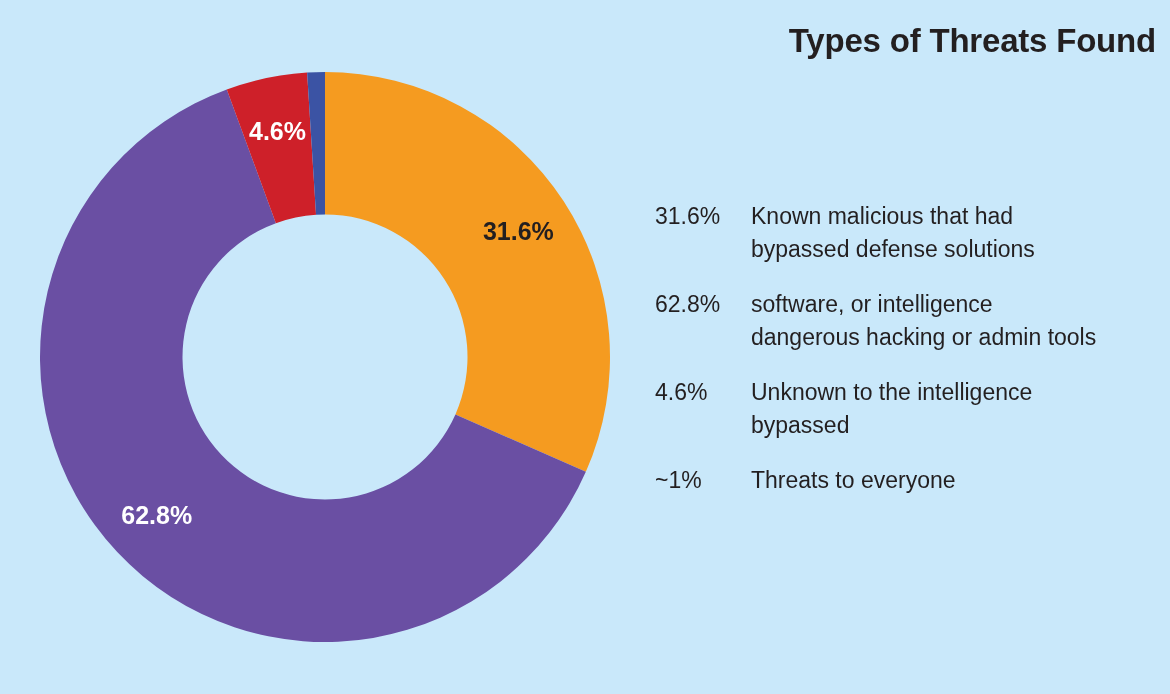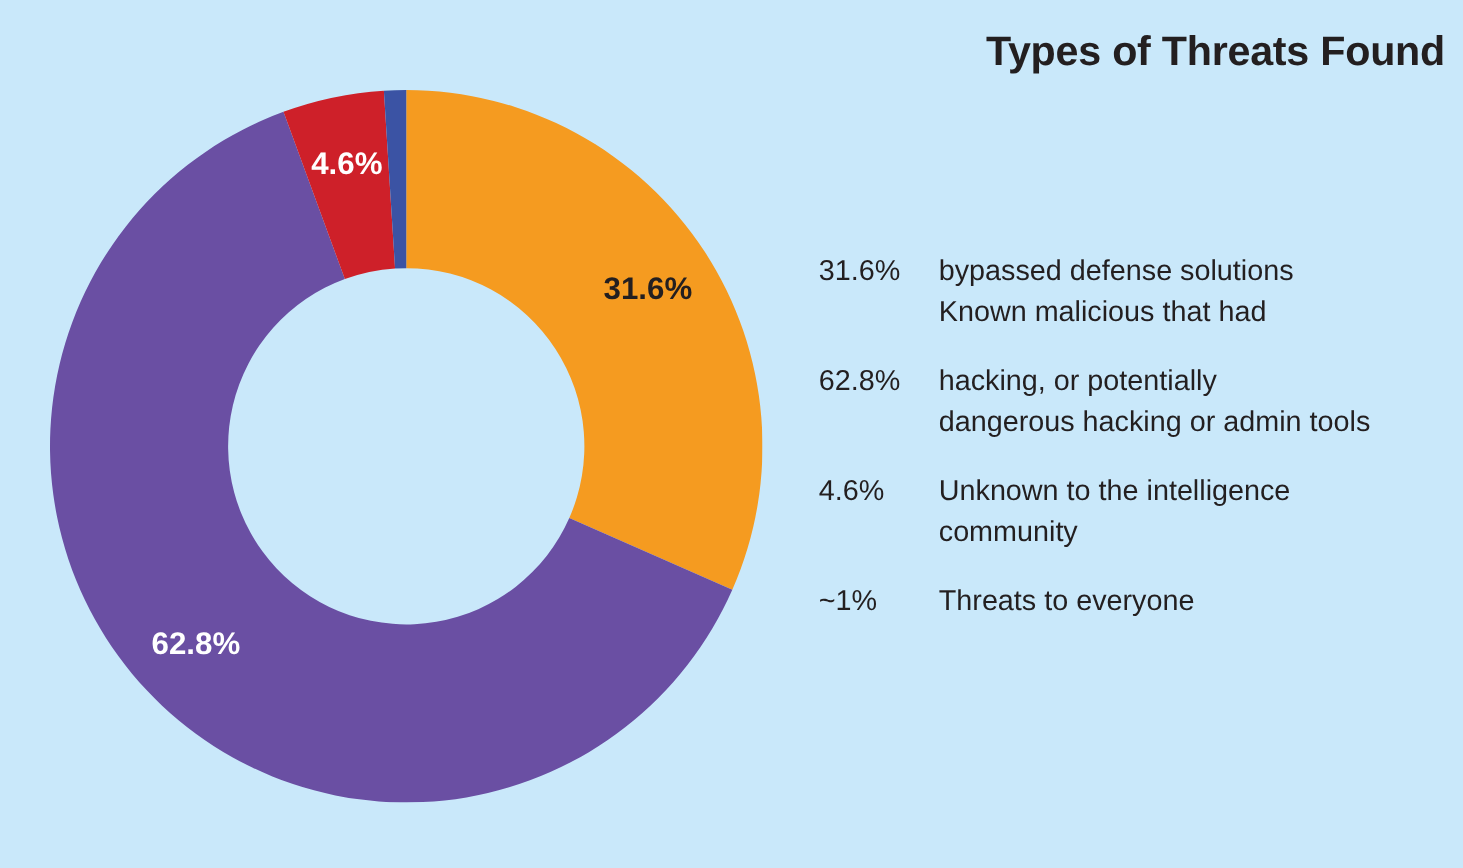--- a/index.html
+++ b/index.html
@@ -104,36 +104,36 @@
           <text x="116.71759235976711" y="443.0276994036377" class="slice-label" fill="#FFFFFF">62.8%</text>
           <text x="237.47661676547295" y="59.09459823646475" class="slice-label" fill="#FFFFFF">4.6%</text>
         </g>
     </svg>
   </div>
 
   <div id="legend">
       <div class="legend-row">
         <div class="legend-pct">31.6%</div>
         <div class="legend-desc">
+          <span class="line">Known malicious that had</span>
           <span class="line">bypassed defense solutions</span>
-          <span class="line">Known malicious that had</span>
         </div>
       </div>
       <div class="legend-row">
         <div class="legend-pct">62.8%</div>
         <div class="legend-desc">
-          <span class="line">hacking, or potentially</span>
+          <span class="line">software, or intelligence</span>
           <span class="line">dangerous hacking or admin tools</span>
         </div>
       </div>
       <div class="legend-row">
         <div class="legend-pct">4.6%</div>
         <div class="legend-desc">
           <span class="line">Unknown to the intelligence</span>
-          <span class="line">community</span>
+          <span class="line">bypassed</span>
         </div>
       </div>
       <div class="legend-row">
         <div class="legend-pct">~1%</div>
         <div class="legend-desc">
           <span class="line">Threats to everyone</span>
         </div>
       </div>
     </div>
 

